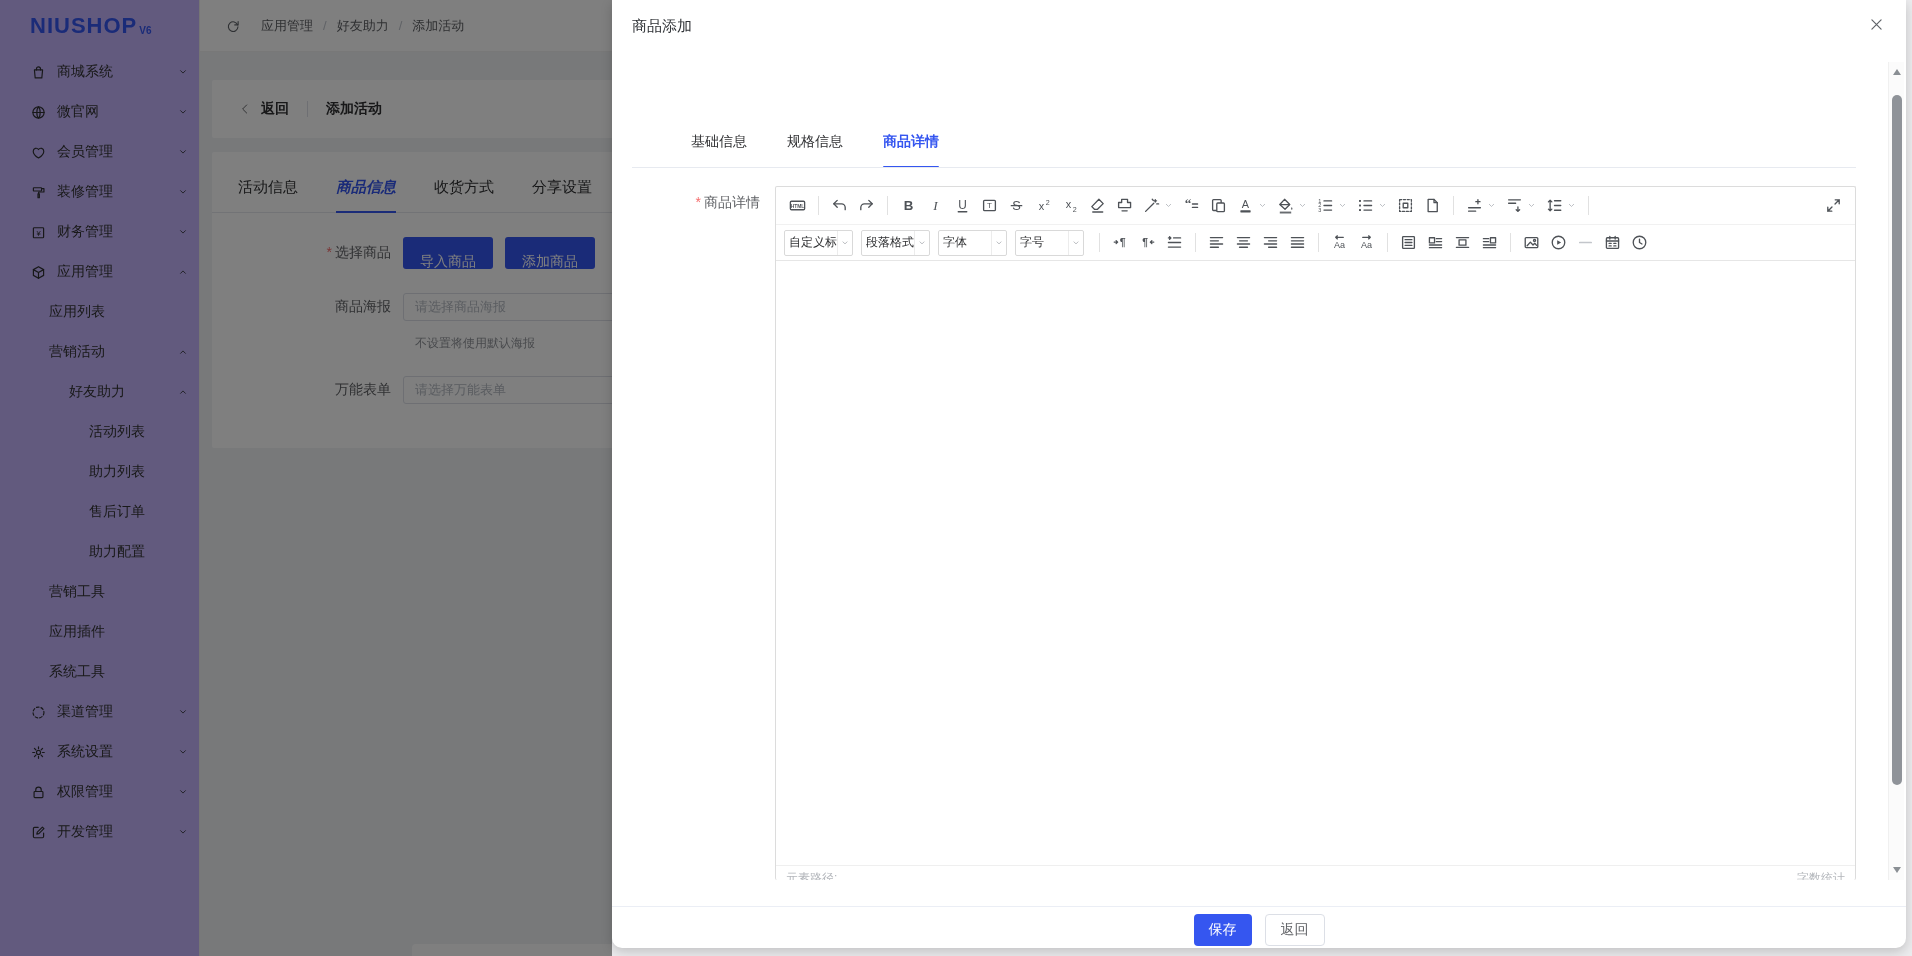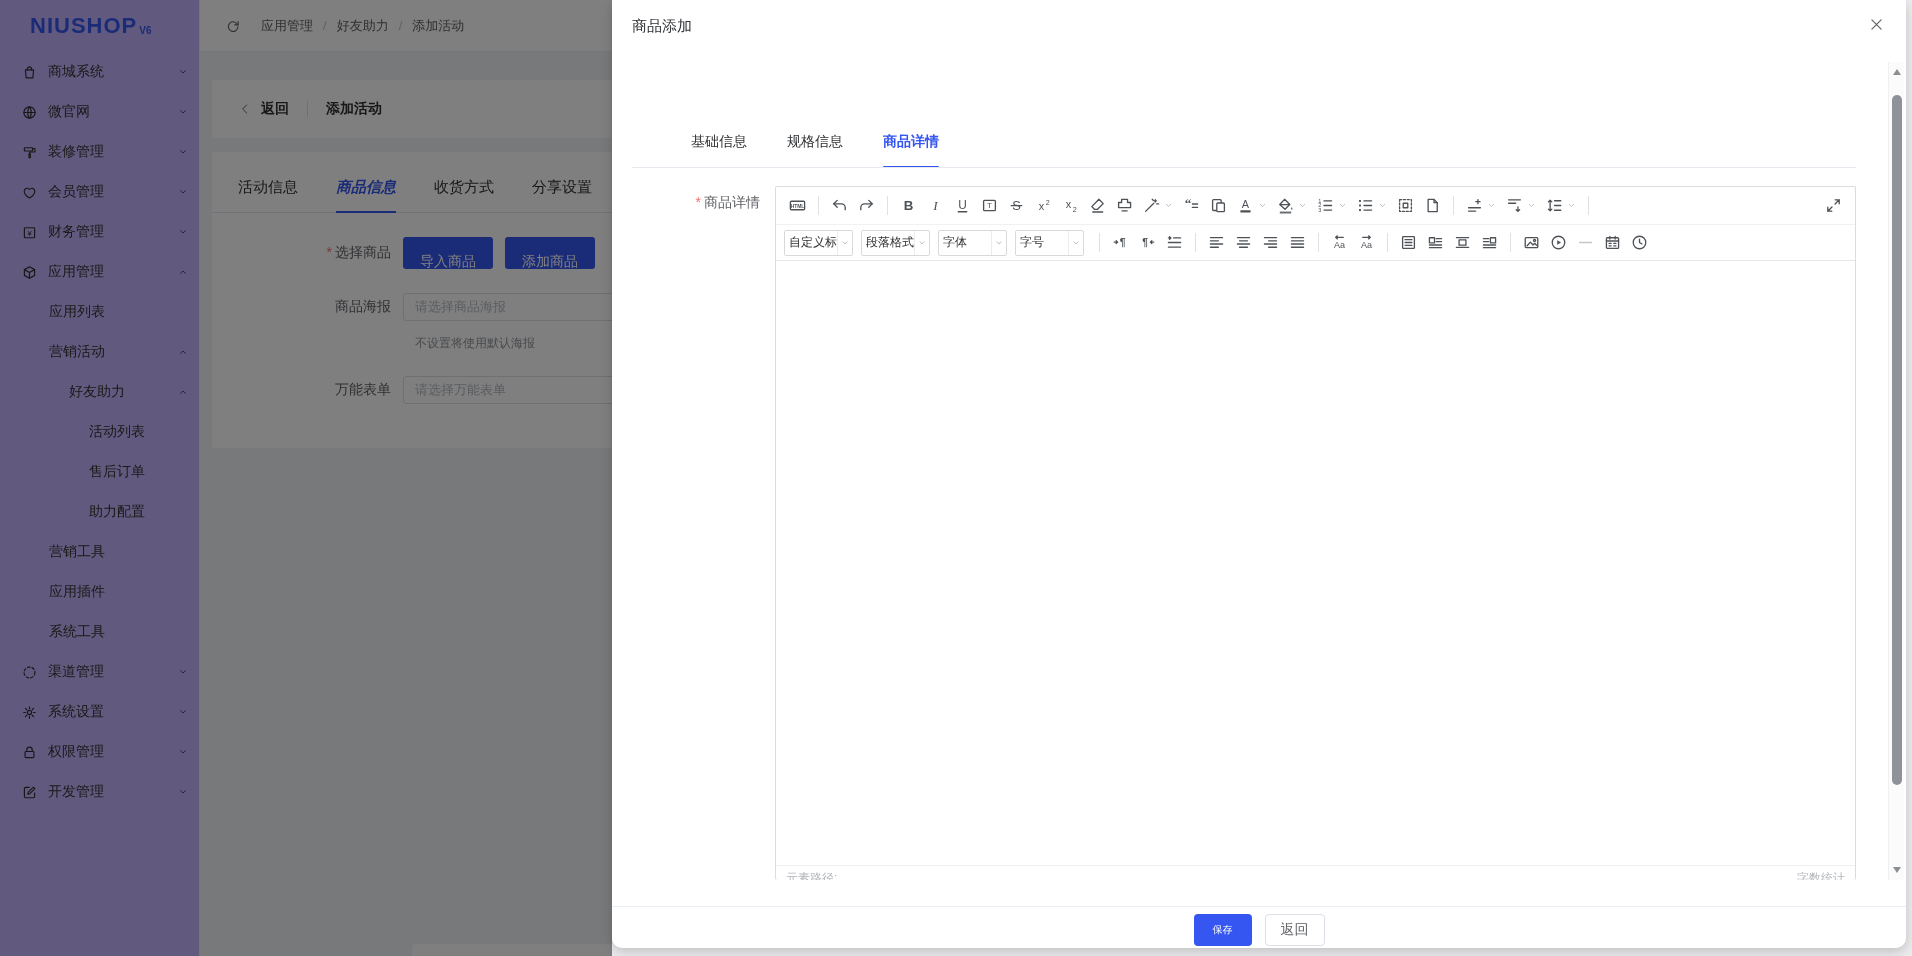--- a/index.html
+++ b/index.html
@@ -13,21 +13,21 @@
   .sidebar { position:absolute; left:0; top:0; width:200px; height:100%;
     background:#c4b5fd; border-right:1px solid #ececec; }
   .logo { height:52px; display:flex; align-items:center; padding-left:30px; }
   .logo-text { font-size:22px; font-weight:bold; letter-spacing:1px; color:#3556f0; }
   .logo-v { font-size:10px; font-weight:bold; color:#3556f0; margin:8px 0 0 2px; }
   .sb-item { height:40px; display:flex; align-items:center; font-size:14px;
     color:#333; cursor:pointer; }
   .sb-item .icn { width:17px; height:17px; margin-right:10px; color:#303133; }
   .sb-chev { width:12px !important; height:12px !important; margin-left:auto;
     margin-right:18px; color:#7a7e85; }
-  .lvl1 { padding-left:21px;align-items:center; }
+  .lvl1 { padding-left:30px;align-items:center; }
   .lvl2 { padding-left:49px; }
   .lvl3 { padding-left:69px; }
   .lvl4 { padding-left:89px; }
 
   .topbar { position:absolute; left:200px; top:0; right:0; height:52px; background:#fff;
     display:flex; align-items:center; padding:0 0 0 25px; border-bottom:1px solid #f0f0f0; }
   .refresh { width:16px; height:16px; color:#5f6368; cursor:pointer; }
   .breadcrumb { display:flex; align-items:center; gap:10px; margin-left:20px;
     font-size:13px; color:#606266; }
   .bc-sep { color:#c0c4cc; }
@@ -97,21 +97,21 @@
   .tb-select .chev-cell { width:15px; height:100%; display:flex; align-items:center;
     justify-content:center; border-left:1px solid #ececec; color:#9a9ea4; }
   .tb-select .chev-cell .icn { width:10px; height:10px; }
   .ed-content { height:604px; background:#fff; cursor:text; }
   .ed-status { height:26px; border-top:1px solid #efefef; display:flex; align-items:center;
     justify-content:space-between; padding:0 10px; font-size:12px; color:#b3b6bb; }
 
   .dlg-footer { position:absolute; left:0; right:0; top:906px; height:42px;
     border-top:1px solid #ebeef5; display:flex; justify-content:center; gap:13px; padding-top:7px; }
   .btn-save { width:58px; height:32px; background:#3556f0; color:#fff; border:none;
-    border-radius:4px; font-size:10px; cursor:pointer; }
+    border-radius:4px; font-size:14px; cursor:pointer; }
   .btn-back { width:60px; height:32px; background:#fff; color:#606266;
     border:1px solid #dcdfe6; border-radius:4px; font-size:14px; cursor:pointer; }
 
   .dlg-scrollbar { position:absolute; right:2px; top:62px; width:16px; height:818px;
     background:#fbfbfb; border-left:1px solid #f0f0f0; }
   .sb-arrow-up, .sb-arrow-down { position:absolute; left:4px; width:0; height:0;
     border-left:4px solid transparent; border-right:4px solid transparent; cursor:pointer; }
   .sb-arrow-up { top:7px; border-bottom:6px solid #8a8f94; }
   .sb-arrow-down { bottom:7px; border-top:6px solid #8a8f94; }
   .sb-thumb { position:absolute; left:3px; top:33px; width:10px; height:690px;
@@ -151,47 +151,47 @@
           <span>微官网</span>
           <span class="icn sb-chev">
             <svg viewBox="0 0 20 20" fill="none" stroke="currentColor" stroke-width="1.4" stroke-linecap="round" stroke-linejoin="round">
               <path d="M6 7.8l4 4 4-4"></path>
             </svg>
           </span>
         </div>
         <div class="sb-item lvl1">
           <span class="icn">
             <svg viewBox="0 0 20 20" fill="none" stroke="currentColor" stroke-width="1.4" stroke-linecap="round" stroke-linejoin="round">
+              <path d="M10 16.4s-6.2-3.6-6.2-8a3.4 3.4 0 0 1 6.2-1.9 3.4 3.4 0 0 1 6.2 1.9c0 4.4-6.2 8-6.2 8z"></path>
+            </svg>
+          </span>
+          <span>会员管理</span>
+          <span class="icn sb-chev">
+            <svg viewBox="0 0 20 20" fill="none" stroke="currentColor" stroke-width="1.4" stroke-linecap="round" stroke-linejoin="round">
+              <path d="M6 7.8l4 4 4-4"></path>
+            </svg>
+          </span>
+        </div>
+        <div class="sb-item lvl1">
+          <span class="icn">
+            <svg viewBox="0 0 20 20" fill="none" stroke="currentColor" stroke-width="1.4" stroke-linecap="round" stroke-linejoin="round">
               <rect x="4" y="4.4" width="9.6" height="3.8" rx=".6"></rect>
               <path d="M13.6 5.4h2.8v4h-6.2v2.2 M9.4 11.6h1.6v4.6H9.4z"></path>
             </svg>
           </span>
           <span>装修管理</span>
           <span class="icn sb-chev">
             <svg viewBox="0 0 20 20" fill="none" stroke="currentColor" stroke-width="1.4" stroke-linecap="round" stroke-linejoin="round">
               <path d="M6 7.8l4 4 4-4"></path>
             </svg>
           </span>
         </div>
         <div class="sb-item lvl1">
           <span class="icn">
             <svg viewBox="0 0 20 20" fill="none" stroke="currentColor" stroke-width="1.4" stroke-linecap="round" stroke-linejoin="round">
-              <path d="M10 16.4s-6.2-3.6-6.2-8a3.4 3.4 0 0 1 6.2-1.9 3.4 3.4 0 0 1 6.2 1.9c0 4.4-6.2 8-6.2 8z"></path>
-            </svg>
-          </span>
-          <span>会员管理</span>
-          <span class="icn sb-chev">
-            <svg viewBox="0 0 20 20" fill="none" stroke="currentColor" stroke-width="1.4" stroke-linecap="round" stroke-linejoin="round">
-              <path d="M6 7.8l4 4 4-4"></path>
-            </svg>
-          </span>
-        </div>
-        <div class="sb-item lvl1">
-          <span class="icn">
-            <svg viewBox="0 0 20 20" fill="none" stroke="currentColor" stroke-width="1.4" stroke-linecap="round" stroke-linejoin="round">
               <rect x="4" y="4.4" width="12" height="11.8" rx="1"></rect>
               <text x="10" y="13.6" font-size="9" text-anchor="middle" fill="currentColor" stroke="none">¥</text>
             </svg>
           </span>
           <span>财务管理</span>
           <span class="icn sb-chev">
             <svg viewBox="0 0 20 20" fill="none" stroke="currentColor" stroke-width="1.4" stroke-linecap="round" stroke-linejoin="round">
               <path d="M6 7.8l4 4 4-4"></path>
             </svg>
           </span>
@@ -224,20 +224,23 @@
         <div class="sb-item lvl3">
           <span>好友助力</span>
           <span class="icn sb-chev">
             <svg viewBox="0 0 20 20" fill="none" stroke="currentColor" stroke-width="1.4" stroke-linecap="round" stroke-linejoin="round">
               <path d="M6 12.2l4-4 4 4"></path>
             </svg>
           </span>
         </div>
         <div class="sb-item lvl4">
           <span>活动列表</span>
+        </div>
+        <div class="sb-item lvl4">
+          <span>助力列表</span>
         </div>
         <div class="sb-item lvl4">
           <span>售后订单</span>
         </div>
         <div class="sb-item lvl4">
           <span>助力配置</span>
         </div>
         <div class="sb-item lvl2">
           <span>营销工具</span>
         </div>

